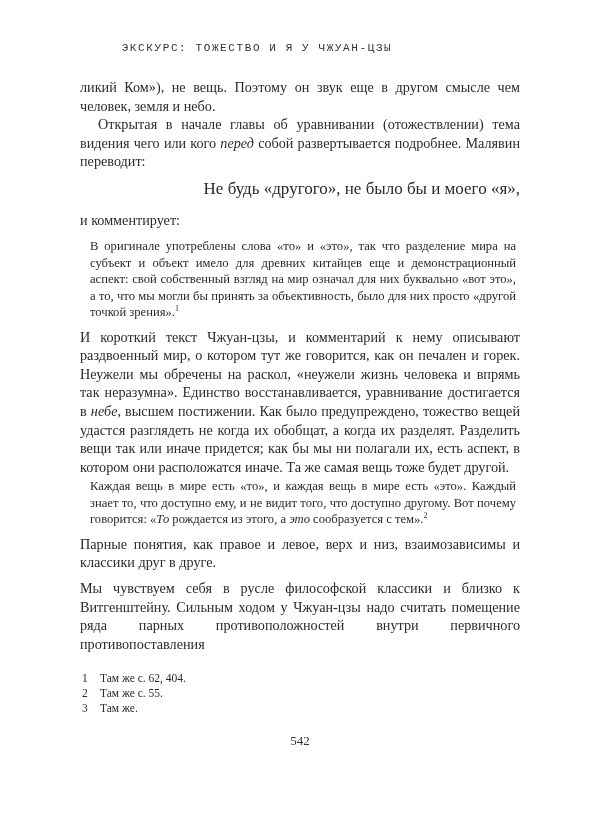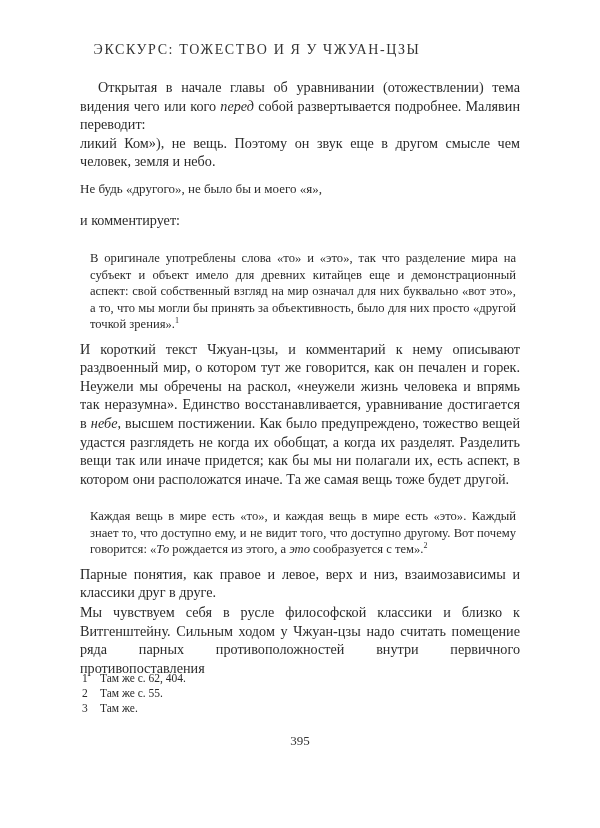--- a/index.html
+++ b/index.html
@@ -1,54 +1,54 @@
 <!DOCTYPE html>
 <html><head>
 <meta charset="utf-8">
 <style>
   html, body { margin:0; padding:0; background:#ffffff; }
   body { width:600px; height:828px; position:relative; overflow:hidden;
          font-family:"Liberation Serif","DejaVu Serif",serif; color:#2a2a2a; }
   .header { position:absolute; top:42px; left:0; width:514px; text-align:center;
-            font-size:14px; letter-spacing:1.6px; color:#333; }
+            font-size:11px; letter-spacing:1.6px; color:#333;font-family:Liberation Mono, monospace; }
   .col { position:absolute; left:80px; width:440px; }
   .p { font-size:14.2px; line-height:18.6px; text-align:justify; margin:0; }
   .indent { text-indent:18px; }
   .q { font-size:12.6px; line-height:16.5px; text-align:justify; margin:0; padding-left:10px; padding-right:4px; }
-  .center { text-align:left; font-size:13px; line-height:16.5px; margin:0; }
+  .center { text-align:right; font-size:17px; line-height:16.5px; margin:0; }
   sup { font-size:8px; line-height:0; vertical-align:super; }
   .fn { font-size:11.5px; line-height:15px; display:flex; }
   .fn .n { width:18px; padding-left:2px; }
   .pagenum { position:absolute; top:733px; left:0; width:600px; text-align:center; font-size:13px; color:#333; }
 </style>
 </head>
 <body>
 
 <div class="header">ЭКСКУРС: ТОЖЕСТВО И Я У ЧЖУАН-ЦЗЫ</div>
 
 <div class="col" style="top:78px;">
+  <p class="p">ликий Ком»), не вещь. Поэтому он звук еще в другом смысле чем человек, земля и небо.</p>
   <p class="p indent"><span>Открытая в начале главы об уравнивании (отожествлении) тема видения чего или кого </span><i>перед</i><span> собой развертывается подробнее. Малявин переводит:</span></p>
-  <p class="p">ликий Ком»), не вещь. Поэтому он звук еще в другом смысле чем человек, земля и небо.</p>
   <p class="center" style="margin-top:10px;">Не будь «другого», не было бы и моего «я»,</p>
   <p class="p" style="margin-top:14px;">и комментирует:</p>
-  <p class="q" style="margin-top:20px;"><span>В оригинале употреблены слова «то» и «это», так что разделение мира на субъект и объект имело для древних китайцев еще и демонстрационный аспект: свой собственный взгляд на мир означал для них буквально «вот это», а то, что мы могли бы принять за объективность, было для них просто «другой точкой зрения».</span><sup>1</sup></p>
+  <p class="q" style="margin-top:8px;"><span>В оригинале употреблены слова «то» и «это», так что разделение мира на субъект и объект имело для древних китайцев еще и демонстрационный аспект: свой собственный взгляд на мир означал для них буквально «вот это», а то, что мы могли бы принять за объективность, было для них просто «другой точкой зрения».</span><sup>1</sup></p>
   <p class="p" style="margin-top:7px;"><span>И короткий текст Чжуан-цзы, и комментарий к нему описывают раздвоенный мир, о котором тут же говорится, как он печален и горек. Неужели мы обречены на раскол, «неужели жизнь человека и впрямь так неразумна». Единство восстанавливается, уравнивание достигается в </span><i>небе</i><span>, высшем постижении. Как было предупреждено, тожество вещей удастся разглядеть не когда их обобщат, а когда их разделят. Разделить вещи так или иначе придется; как бы мы ни полагали их, есть аспект, в котором они расположатся иначе. Та же самая вещь тоже будет другой.</span></p>
-  <p class="q" style="margin-top:20px;"><span>Каждая вещь в мире есть «то», и каждая вещь в мире есть «это». Каждый знает то, что доступно ему, и не видит того, что доступно другому. Вот почему говорится: «</span><i>То</i><span> рождается из этого, а </span><i>это</i><span> сообразуется с тем».</span><sup>2</sup></p>
+  <p class="q" style="margin-top:2px;"><span>Каждая вещь в мире есть «то», и каждая вещь в мире есть «это». Каждый знает то, что доступно ему, и не видит того, что доступно другому. Вот почему говорится: «</span><i>То</i><span> рождается из этого, а </span><i>это</i><span> сообразуется с тем».</span><sup>2</sup></p>
   <p class="p" style="margin-top:7px;">Парные понятия, как правое и левое, верх и низ, взаимозависимы и классики друг в друге.</p>
-  <p class="p" style="margin-top:1px;">Мы чувствуем себя в русле философской классики и близко к Витгенштейну. Сильным ходом у Чжуан-цзы надо считать помещение ряда парных противоположностей внутри первичного противопоставления</p>
+  <p class="p" style="margin-top:7px;">Мы чувствуем себя в русле философской классики и близко к Витгенштейну. Сильным ходом у Чжуан-цзы надо считать помещение ряда парных противоположностей внутри первичного противопоставления</p>
 </div>
 
 <div class="col" style="top:671px;">
   <div class="fn">
       <span class="n">1</span>
       <span>Там же с. 62, 404.</span>
     </div>
   <div class="fn">
       <span class="n">2</span>
       <span>Там же с. 55.</span>
     </div>
   <div class="fn">
       <span class="n">3</span>
       <span>Там же.</span>
     </div>
 </div>
 
-<div class="pagenum">395</div>
+<div class="pagenum">542</div>
 
 </body></html>

